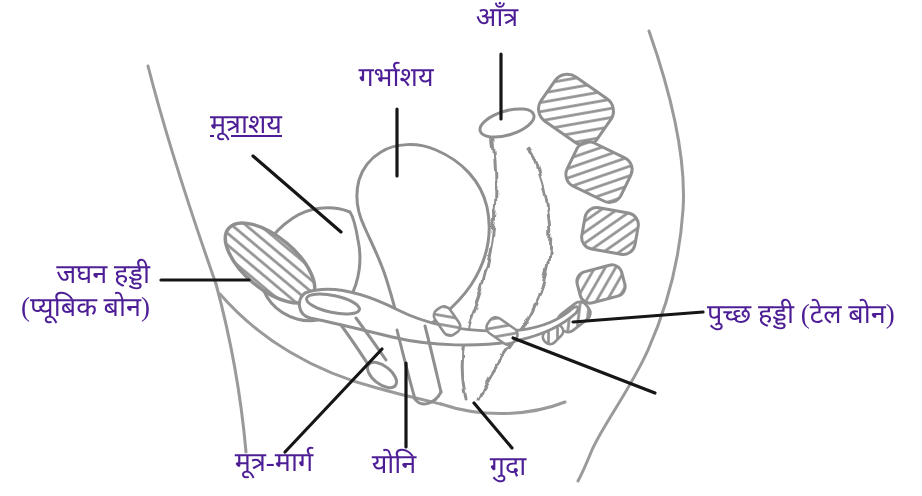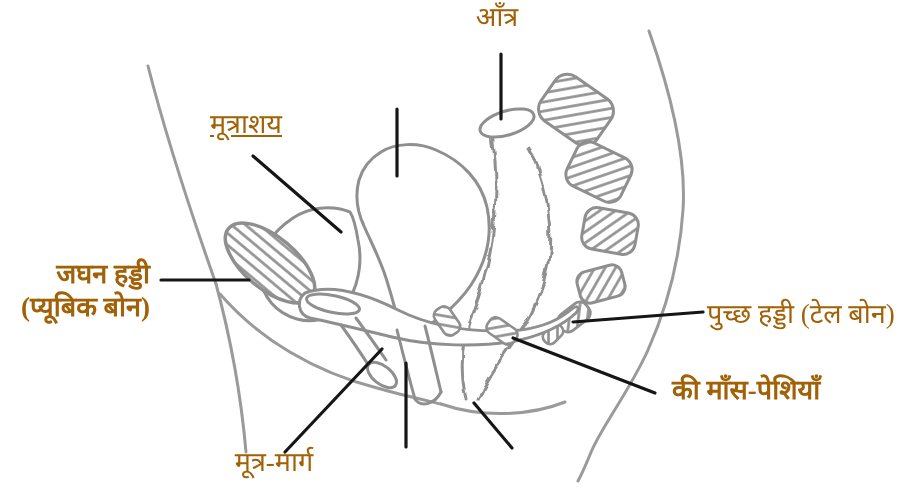--- a/index.html
+++ b/index.html
@@ -1,25 +1,25 @@
 <!DOCTYPE html>
 <html><head>
 <meta charset="utf-8">
 <style>
   html,body{margin:0;padding:0;background:#fff;}
   .stage{
     position:relative;width:922px;height:496px;background:#ffffff;
-    font-family:"Liberation Serif","DejaVu Serif",serif;color:#a16207;
+    font-family:"Liberation Serif","DejaVu Serif",serif;color:#4c1d95;
     overflow:hidden;
   }
   .art{position:absolute;left:0;top:0;}
   .lbl{position:absolute;font-size:27px;line-height:31px;white-space:nowrap;}
   .center{text-align:center;}
   .right{text-align:right;}
-  .two-line{line-height:33px;font-weight:bold;}
+  .two-line{line-height:33px;}
 </style>
 </head>
 <body>
 
 <div class="stage">
 
   <svg class="art" width="922" height="496" viewBox="0 0 922 496">
     <defs>
       <pattern id="horiz" patternUnits="userSpaceOnUse" width="10" height="9">
         <line x1="0" y1="4.5" x2="10" y2="4.5" stroke="#8f8f8f" stroke-width="2.6"></line>
@@ -129,31 +129,33 @@
       <line x1="573" y1="322" x2="703" y2="312"></line>
       <line x1="513" y1="338" x2="655" y2="393"></line>
       <line x1="285" y1="452" x2="382" y2="349"></line>
       <line x1="406" y1="363" x2="406" y2="447"></line>
       <line x1="474" y1="403" x2="512" y2="448"></line>
     </g>
   </svg>
 
   <div class="lbl center" style="left:447px;top:2px;width:100px;">आँत्र</div>
 
+  <div class="lbl center" style="left:336px;top:62px;width:120px;">गर्भाशय</div>
 
   <div class="lbl center" style="left:186px;top:109px;width:120px;text-decoration:underline;">मूत्राशय</div>
 
   <div class="lbl right two-line" style="left:0px;top:258px;width:150px;">
     <div>जघन हड्डी</div>
     <div>(प्यूबिक बोन)</div>
   </div>
 
   <div class="lbl" style="left:707px;top:299px;">पुच्छ हड्डी (टेल बोन)</div>
 
   <div class="lbl two-line" style="left:672px;top:374px;">
-    <div>की माँस-पेशियाँ</div>
   </div>
 
   <div class="lbl center" style="left:199px;top:447px;width:150px;">मूत्र-मार्ग</div>
 
+  <div class="lbl center" style="left:354px;top:449px;width:80px;">योनि</div>
 
+  <div class="lbl center" style="left:468px;top:451px;width:80px;">गुदा</div>
 
 </div>
 
 </body></html>

